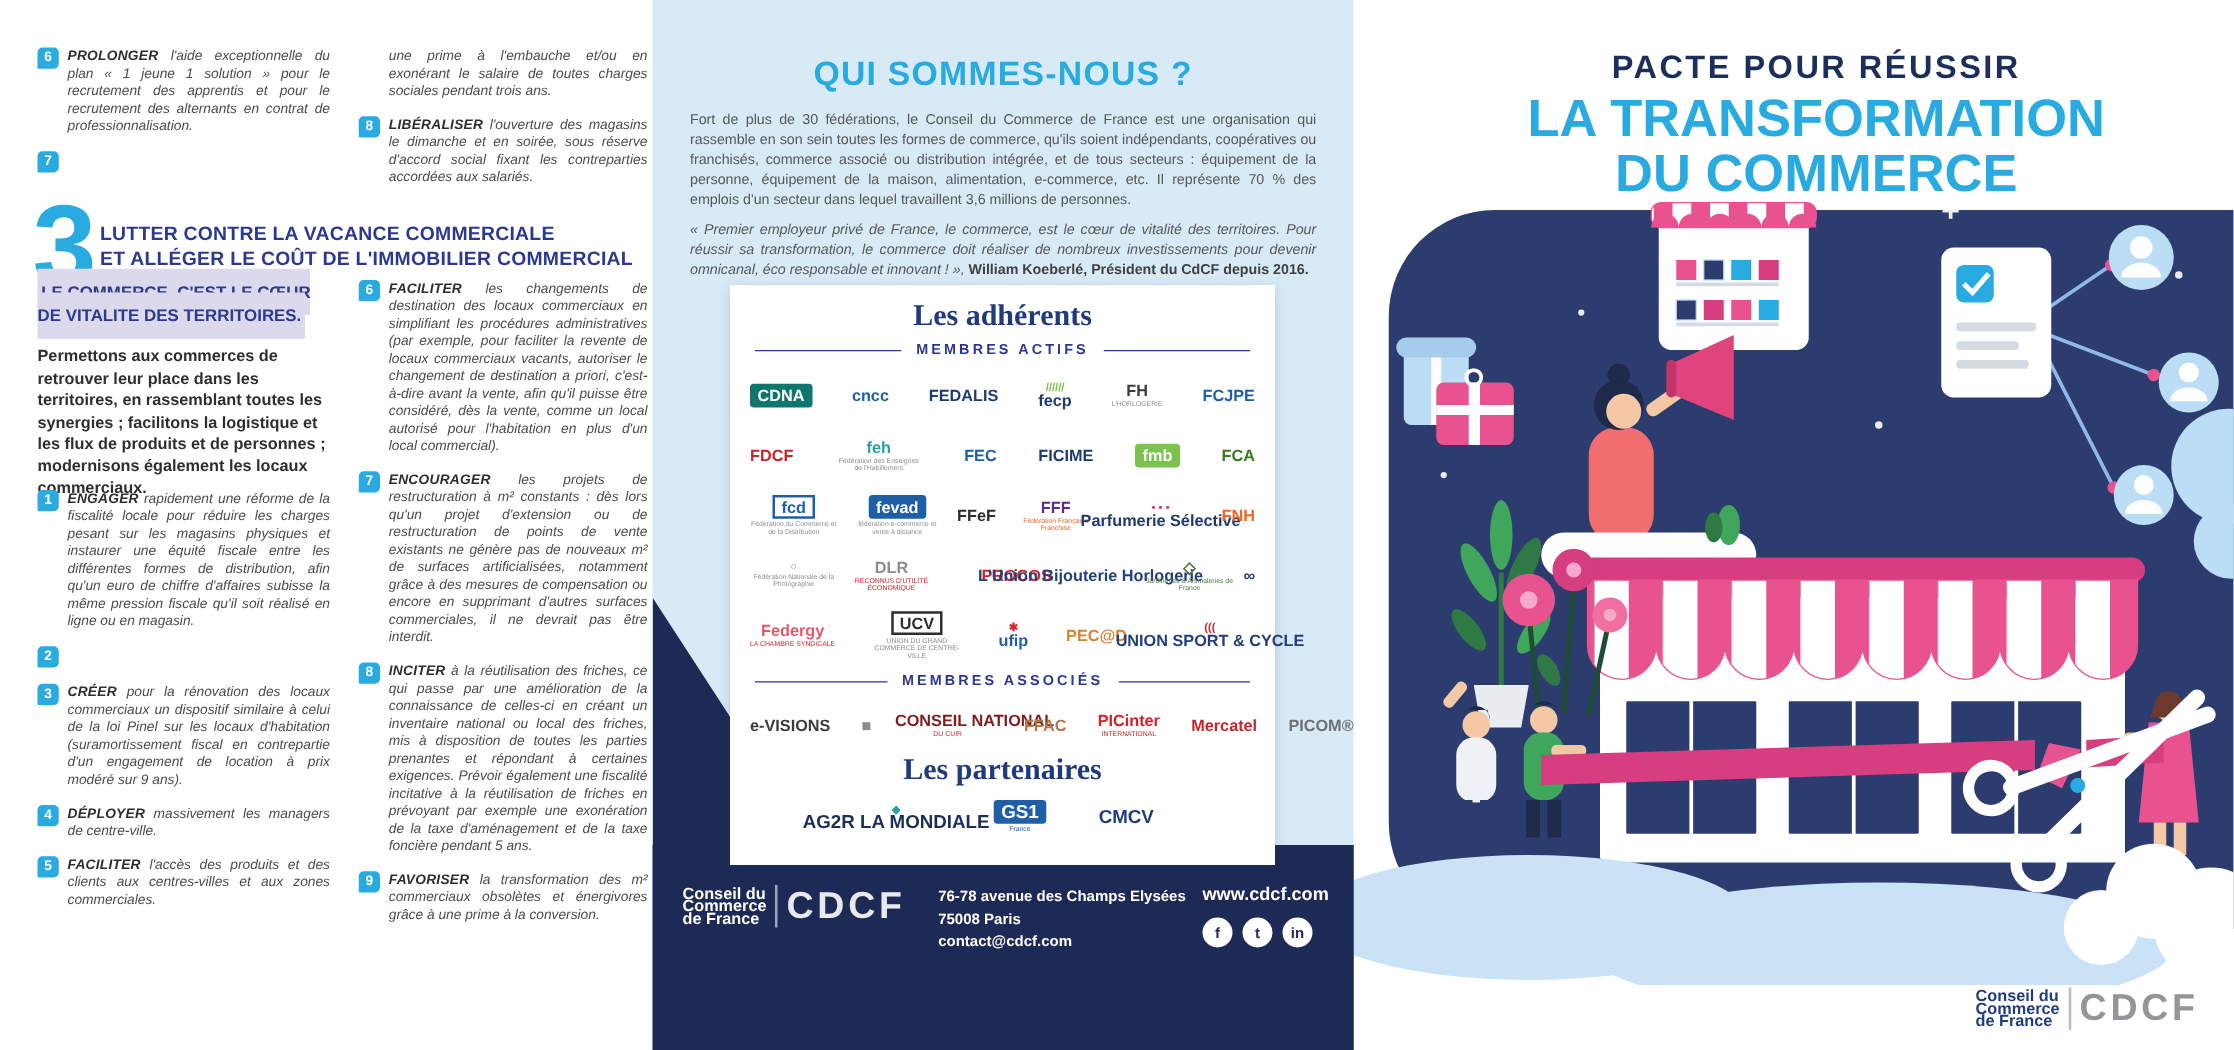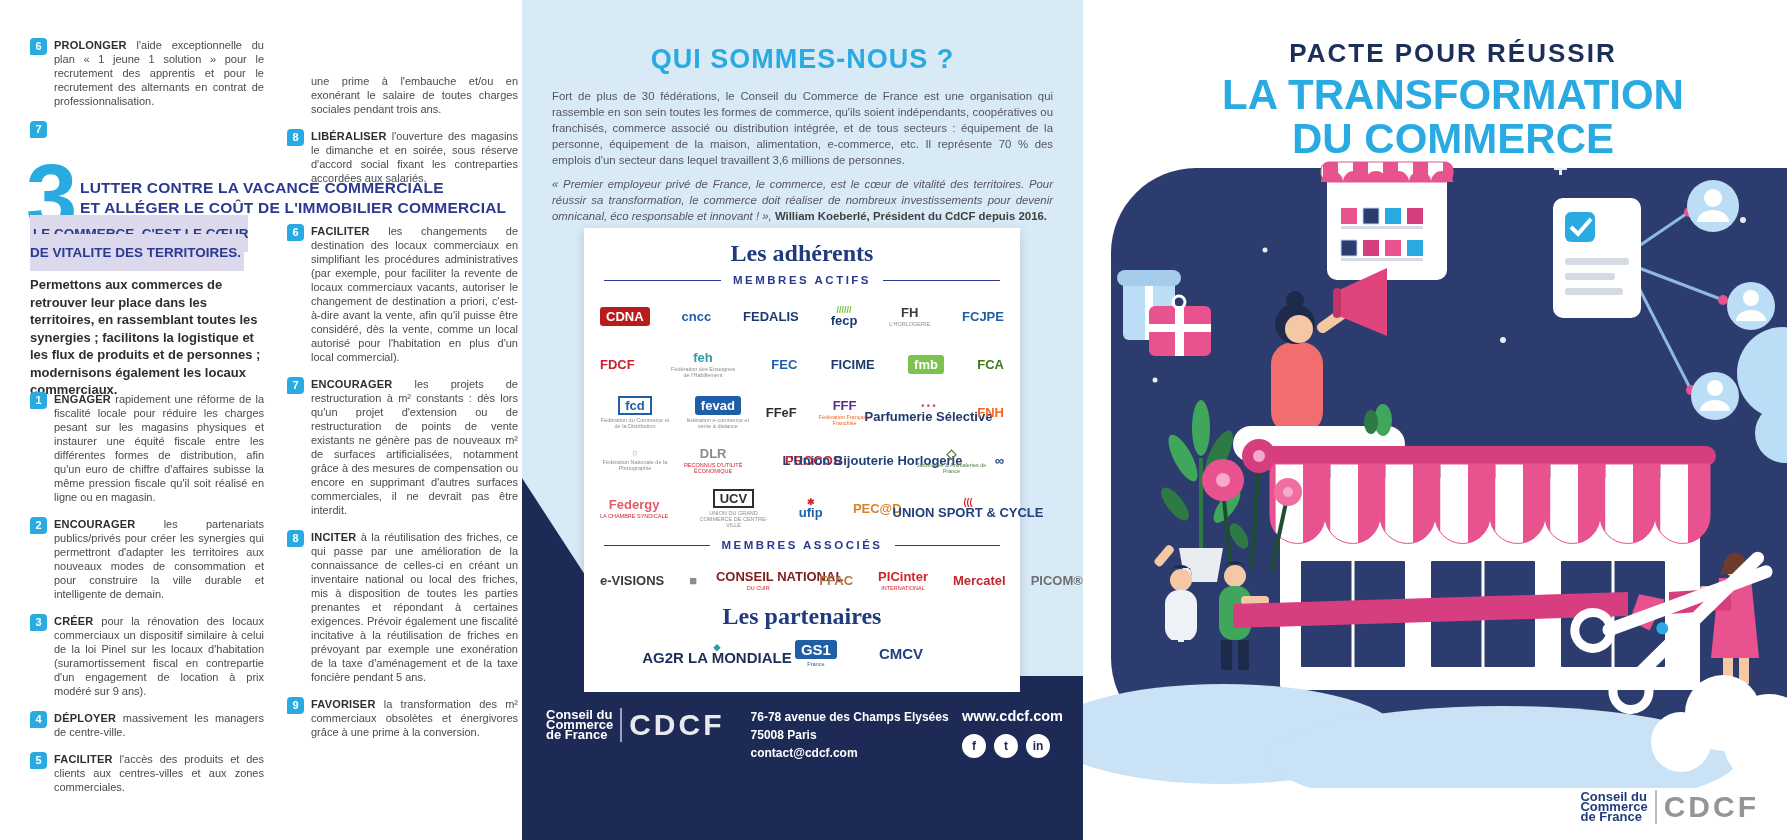--- a/index.html
+++ b/index.html
@@ -6,23 +6,23 @@
   html,body { width:1787px; height:840px; }
   body { font-family:"Liberation Sans", sans-serif; background:#fff; position:relative; overflow:hidden; }
 
   .abs { position:absolute; }
 
   
   #left-panel { left:0; top:0; width:522px; height:840px; background:#fff; }
   .item { display:flex; margin-bottom:13px; }
   .badge { flex:none; width:17px; height:17px; border-radius:4px 4px 4px 1px; background:#29ABE2;
            color:#fff; font-size:11px; font-weight:bold; text-align:center; line-height:17px; margin-right:7px; margin-top:0px; }
-  .itxt { flex:1; font-size:11px; line-height:14px; color:#4A4B4D; text-align:justify; }
+  .itxt { flex:1; font-size:11px; line-height:14px; color:#4A4B4D; text-align:justify;font-style:italic; }
   .itxt b { color:#2D2E30; font-weight:800; letter-spacing:.2px; }
-  .cont { padding-left:24px;margin-top:36px; }
+  .cont { padding-left:24px; }
   #sec3-num { left:26px; top:158px; font-size:92px; font-weight:800; color:#29ABE2; line-height:.85; }
   #sec3-title { left:80px; top:178px; font-size:15.5px; font-weight:800; color:#2B3990; line-height:20px; letter-spacing:.2px; }
   #highlight { left:30px; top:224px; width:226px; font-size:13.5px; font-weight:800; color:#2B3990; line-height:19px; }
   #highlight span { background:#DCD9ED; padding:11px 3px; }
   #intro { left:30px; top:276px; width:234px; font-size:13px; font-weight:bold; color:#2D2E30; line-height:17.5px; }
   #l-col1-top { left:30px; top:38px; width:234px; }
   #l-col2-top { left:287px; top:38px; width:231px; }
   #l-col1 { left:30px; top:392px; width:234px; }
   #l-col2 { left:287px; top:224px; width:231px; }
 
@@ -109,21 +109,20 @@
   <div id="highlight" class="abs"><span>LE COMMERCE, C'EST LE CŒUR DE VITALITE DES TERRITOIRES.</span></div>
   <div id="intro" class="abs">Permettons aux commerces de retrouver leur place dans les territoires, en rassemblant toutes les synergies ; facilitons la logistique et les flux de produits et de personnes ; modernisons également les locaux commerciaux.</div>
 
   <div id="l-col1" class="abs">
     <div class="item">
       <span class="badge">1</span>
       <p class="itxt"><b>ENGAGER</b> <span>rapidement une réforme de la fiscalité locale pour réduire les charges pesant sur les magasins physiques et instaurer une équité fiscale entre les différentes formes de distribution, afin qu'un euro de chiffre d'affaires subisse la même pression fiscale qu'il soit réalisé en ligne ou en magasin.</span></p>
     </div>
     <div class="item">
       <span class="badge">2</span>
-      <p class="itxt"><b>ENCOURAGER</b> <span>les partenariats publics/privés pour créer les synergies qui permettront d'adapter les territoires aux nouveaux modes de consommation et pour construire la ville durable et intelligente de demain.</span></p>
     </div>
     <div class="item">
       <span class="badge">3</span>
       <p class="itxt"><b>CRÉER</b> <span>pour la rénovation des locaux commerciaux un dispositif similaire à celui de la loi Pinel sur les locaux d'habitation (suramortissement fiscal en contrepartie d'un engagement de location à prix modéré sur 9 ans).</span></p>
     </div>
     <div class="item">
       <span class="badge">4</span>
       <p class="itxt"><b>DÉPLOYER</b> <span>massivement les managers de centre-ville.</span></p>
     </div>
     <div class="item">
@@ -161,21 +160,21 @@
 
   <div id="mid-card" class="abs">
     <div class="serif-title">Les adhérents</div>
     <div class="divider">
       <span class="line"></span>
       <span class="dlab">MEMBRES ACTIFS</span>
       <span class="line"></span>
     </div>
     <div class="logo-row">
         <div class="logo-tile">
-          <span class="logo-text boxed" style="color: rgb(255, 255, 255); background: #b91c1c;">CDNA</span>
+          <span class="logo-text boxed" style="color: rgb(255, 255, 255); background: #0f766e;">CDNA</span>
         </div>
         <div class="logo-tile">
           <span class="logo-text" style="color: rgb(31, 95, 168);">cncc</span>
         </div>
         <div class="logo-tile">
           <span class="logo-text" style="color: rgb(30, 58, 110);">FEDALIS</span>
         </div>
         <div class="logo-tile">
           <span class="logo-top" style="color: rgb(122, 193, 67);">//////</span>
           <span class="logo-text" style="color: rgb(30, 58, 110);">fecp</span>

